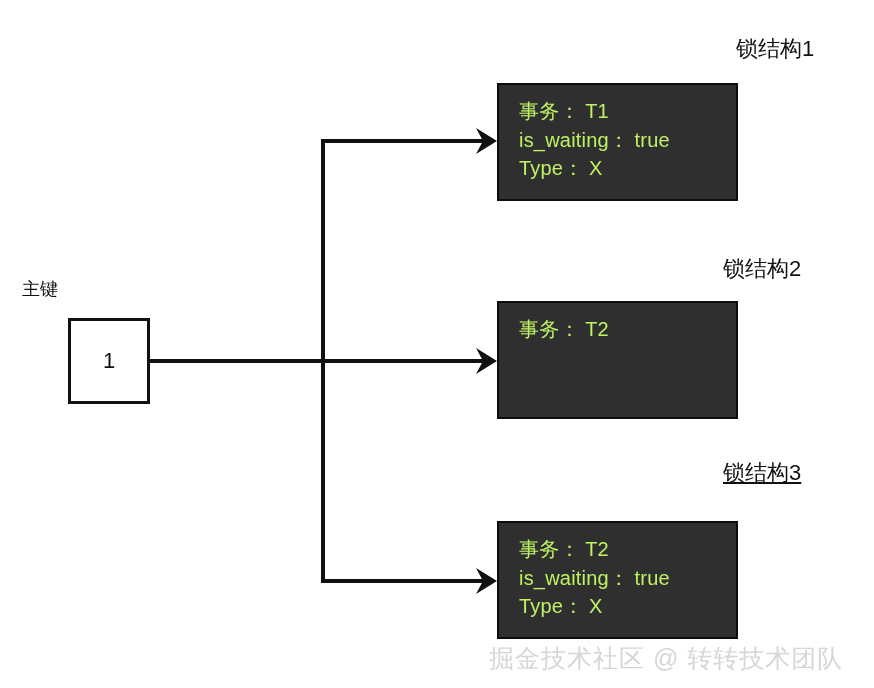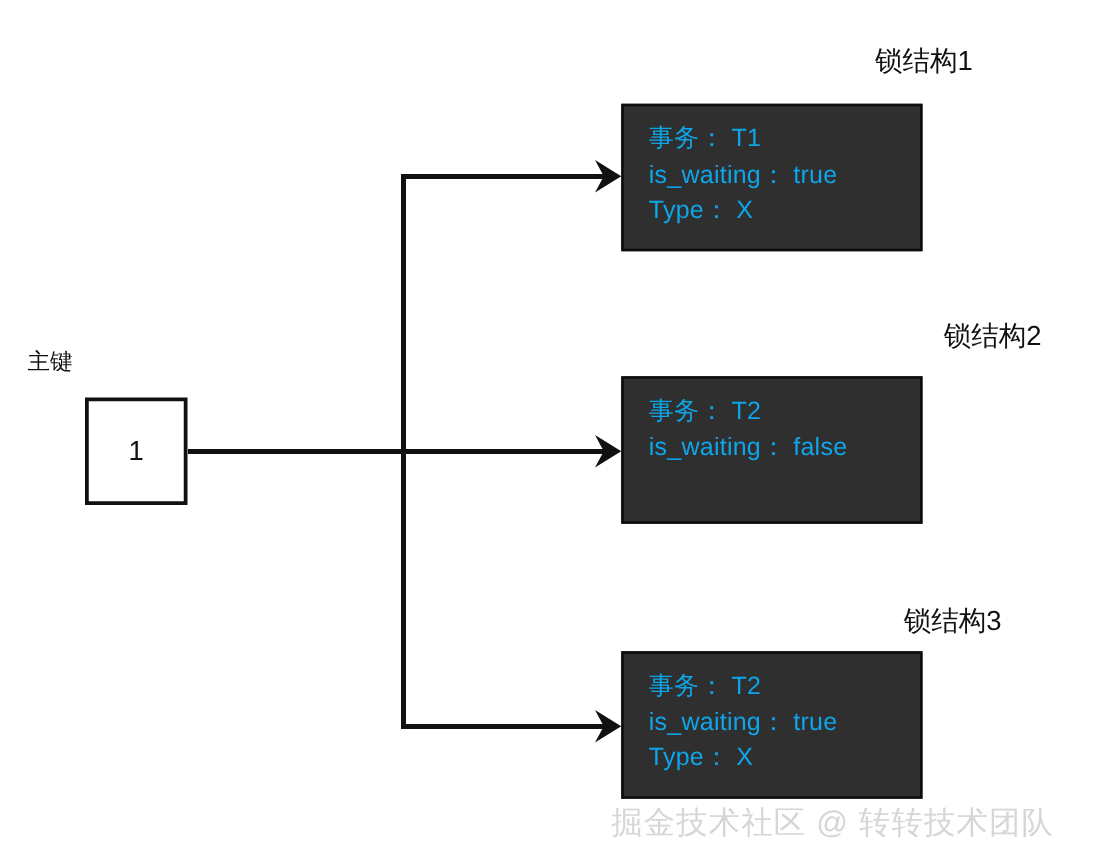--- a/index.html
+++ b/index.html
@@ -70,34 +70,34 @@
     width: 241px;
     height: 118px;
     background: #2f2f2f;
     border: 2px solid #0d0d0d;
     box-sizing: border-box;
     padding: 12px 0 0 20px;
   }
   .lock-line {
     font-size: 20px;
     line-height: 28.5px;
-    color: #0ea5e9;
+    color: #bef264;
     white-space: nowrap;
     letter-spacing: 0.2px;
   }
   .lock-line .kv-sep {
     letter-spacing: 0px;
   }
 
   
-  .lock-title-1 { left: 700px; top: 36px; text-align: center; }
+  .lock-title-1 { left: 736px; top: 36px; text-align: center; }
   .lock-box-1   { top: 83px; }
-  .lock-title-2 { left: 723px; top: 256px; margin-left: 32px; }
+  .lock-title-2 { left: 723px; top: 256px; }
   .lock-box-2   { top: 301px; }
-  .lock-title-3 { left: 723px; top: 484px; }
+  .lock-title-3 { left: 723px; top: 460px; text-decoration: underline; }
   .lock-box-3   { top: 521px; }
 
   
   .watermark {
     position: absolute;
     left: 489px;
     top: 642px;
     font-size: 25px;
     line-height: 32px;
     color: #d6d6d6;
@@ -147,23 +147,20 @@
     <div class="lock-line">
       <span>Type</span><span class="kv-sep">：</span> <span>X</span>
     </div>
   </div>
 
   <div class="lock-title lock-title-2">锁结构2</div>
   <div class="lock-box lock-box-2">
     <div class="lock-line">
       <span>事务</span><span class="kv-sep">：</span> <span>T2</span>
     </div>
-    <div class="lock-line">
-      <span>is_waiting</span><span class="kv-sep">：</span> <span>false</span>
-    </div>
   </div>
 
   <div class="lock-title lock-title-3">锁结构3</div>
   <div class="lock-box lock-box-3">
     <div class="lock-line">
       <span>事务</span><span class="kv-sep">：</span> <span>T2</span>
     </div>
     <div class="lock-line">
       <span>is_waiting</span><span class="kv-sep">：</span> <span>true</span>
     </div>

